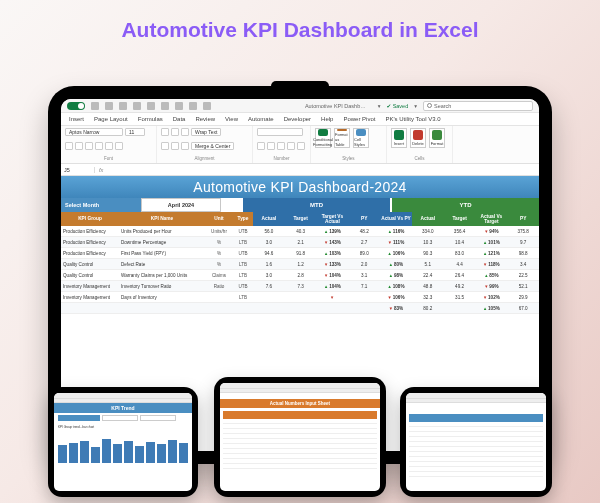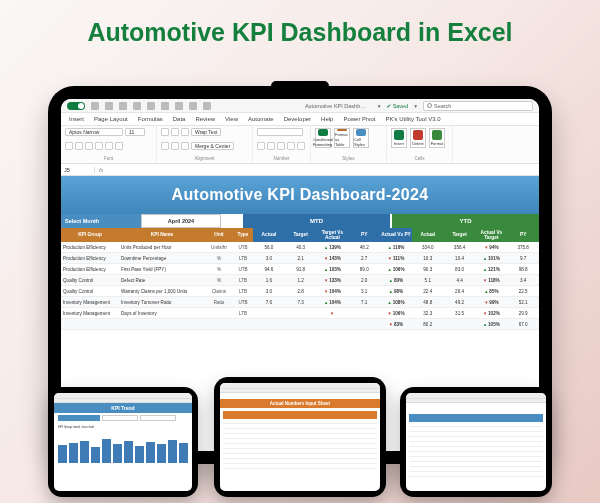--- a/index.html
+++ b/index.html
@@ -3,21 +3,21 @@
 <meta charset="utf-8">
 <style>
   * { box-sizing: border-box; margin: 0; padding: 0; }
   html, body { width: 600px; height: 503px; overflow: hidden; font-family: "Segoe UI", Arial, sans-serif; }
   body {
     background: linear-gradient(135deg, #faf7f6 0%, #f6e9e6 45%, #e8c9c4 100%);
     position: relative;
   }
   .big-title {
     position: absolute; top: 18px; left: 0; right: 0;
-    text-align: center; font-size: 25px; font-weight: 800; color: #15803d;
+    text-align: center; font-size: 21px; font-weight: 800; color: #8b5cf6;
   }
   
   .tablet {
     position: absolute; top: 86px; left: 48px;
     width: 504px; height: 378px;
     background: #000; border-radius: 26px;
     box-shadow: 0 14px 28px rgba(0,0,0,.25);
   }
   .notch {
     position: absolute; top: -5px; left: 50%; transform: translateX(-50%);
@@ -44,21 +44,21 @@
   .grp .row{display:flex;gap:2px;flex-wrap:wrap;}
   .grp .lbl{font-size:4.5px;color:#888;text-align:center;margin-top:1px;}
   .pill{height:8px;background:#fff;border:1px solid #ccc;border-radius:1px;padding:0 3px;display:inline-flex;align-items:center;font-size:5px;}
   .btn{width:8px;height:8px;background:#fff;border:1px solid #ccc;border-radius:1px;}
   .bigbtn{width:16px;height:20px;border:1px solid #ccc;background:#fff;display:flex;flex-direction:column;align-items:center;justify-content:center;gap:1px;font-size:4px;}
   .bigbtn .ic{width:10px;height:10px;background:#107c41;border-radius:2px;}
   .fx{height:12px;border-bottom:1px solid #e0e0e0;display:flex;align-items:center;font-size:5.5px;}
   .fx .nm{width:34px;border-right:1px solid #ddd;padding:0 3px;}
   .fx .fxl{padding:0 4px;font-style:italic;color:#888;}
   
-  .dash-title{height:38px;background:linear-gradient(#5aa3d6,#3f86bb);color:#fff;font-size:16px;font-weight:700;display:flex;align-items:center;justify-content:center;letter-spacing:.3px;}
+  .dash-title{height:22px;background:linear-gradient(#5aa3d6,#3f86bb);color:#fff;font-size:14px;font-weight:400;display:flex;align-items:center;justify-content:center;letter-spacing:.3px;}
   .selrow{height:14px;display:flex;align-items:stretch;font-size:5.5px;}
   .selrow .lab{flex:0 0 80px;background:#4a8ec1;color:#fff;display:flex;align-items:center;padding-left:4px;font-weight:600;}
   .selrow .val{flex:0 0 80px;background:#fff;border:1px solid #c7c7c7;display:flex;align-items:center;justify-content:center;font-weight:600;}
   .selrow .gap{flex:0 0 22px;}
   .selrow .mtd{flex:1;background:#2f6fa8;color:#fff;display:flex;align-items:center;justify-content:center;font-weight:700;font-size:6px;}
   .selrow .ytd{flex:1;background:#3a8a3d;color:#fff;display:flex;align-items:center;justify-content:center;font-weight:700;font-size:6px;margin-left:2px;}
   .hdr{height:14px;display:flex;font-size:4.8px;color:#fff;font-weight:600;}
   .hdr div{display:flex;align-items:center;justify-content:center;padding:0 1px;text-align:center;line-height:1.05;}
   .c-group{flex:0 0 58px;background:#c47b2e;}
   .c-name{flex:0 0 86px;background:#c47b2e;}

